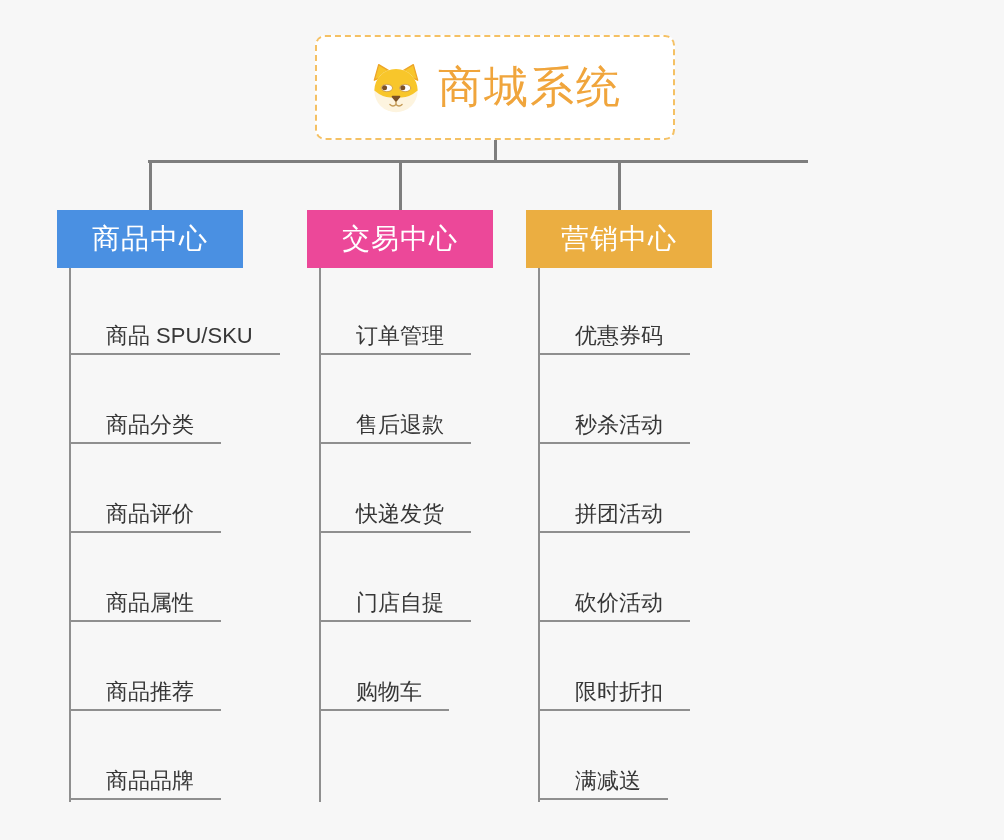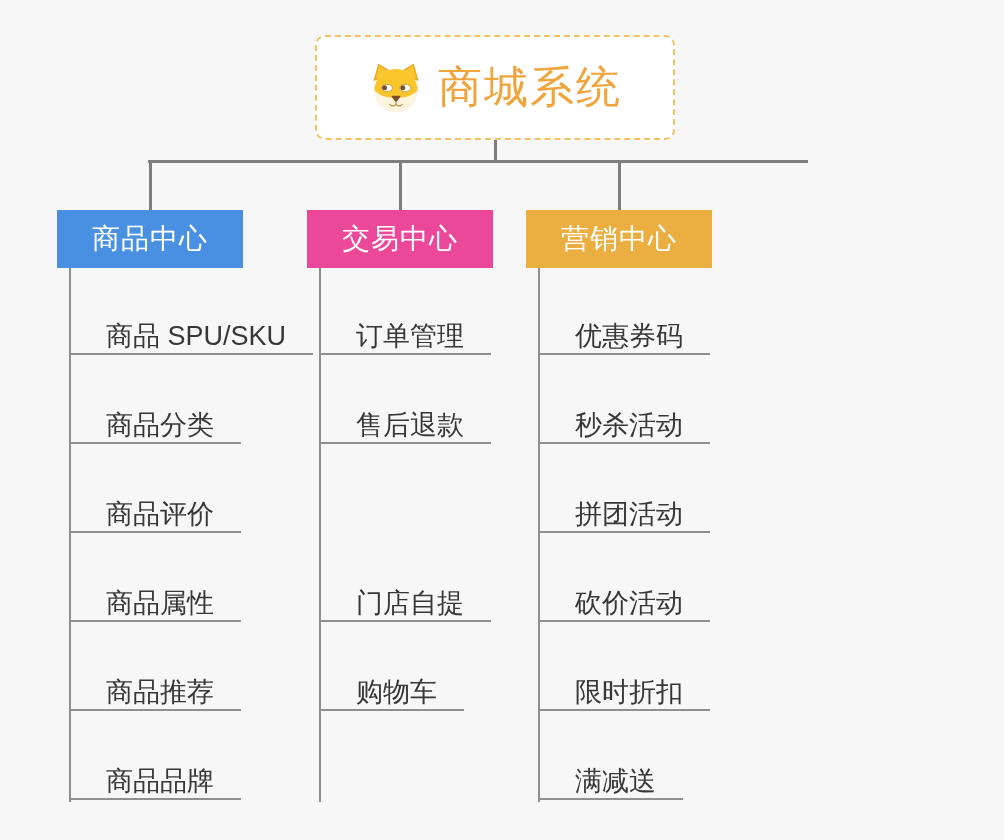--- a/index.html
+++ b/index.html
@@ -47,21 +47,21 @@
   }
   .trunk{
     position:absolute;left:12px;top:58px;width:2px;height:534px;
     background:#8F8F8F;
   }
   .leaf{
     position:absolute;left:12px;
     height:34px;line-height:34px;
     padding:0 27px 0 37px;
     border-bottom:2px solid #8F8F8F;
-    font-size:27px;color:#373737;
+    font-size:22px;color:#373737;
     white-space:nowrap;
     cursor:default;
   }
   .leaf-1{top:109px;} .leaf-2{top:198px;} .leaf-3{top:287px;}
   .leaf-4{top:376px;} .leaf-5{top:465px;} .leaf-6{top:554px;}
 </style>
 </head>
 <body>
 
 <div class="canvas">
@@ -99,20 +99,21 @@
     <div class="leaf leaf-4">商品属性</div>
     <div class="leaf leaf-5">商品推荐</div>
     <div class="leaf leaf-6">商品品牌</div>
   </div>
 
   <div class="column col-2">
     <div class="branch-header" style="background-color: #ec4899;">交易中心</div>
     <div class="trunk"></div>
     <div class="leaf leaf-1">订单管理</div>
     <div class="leaf leaf-2">售后退款</div>
+    <div class="leaf leaf-3">快递发货</div>
     <div class="leaf leaf-4">门店自提</div>
     <div class="leaf leaf-5">购物车</div>
   </div>
 
   <div class="column col-3">
     <div class="branch-header" style="background-color: rgb(235, 174, 65);">营销中心</div>
     <div class="trunk"></div>
     <div class="leaf leaf-1">优惠券码</div>
     <div class="leaf leaf-2">秒杀活动</div>
     <div class="leaf leaf-3">拼团活动</div>

